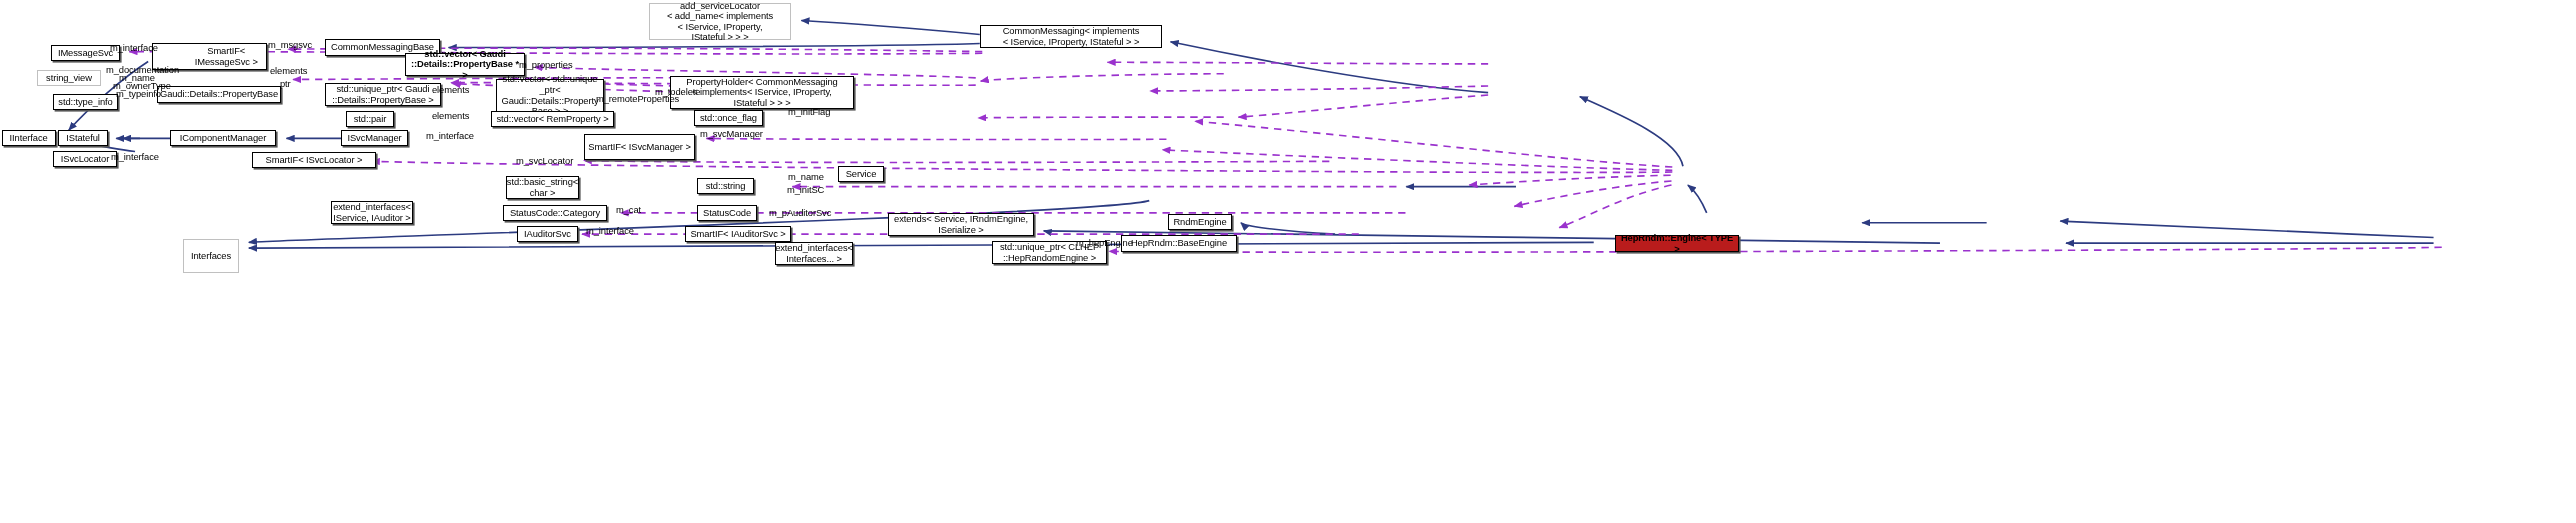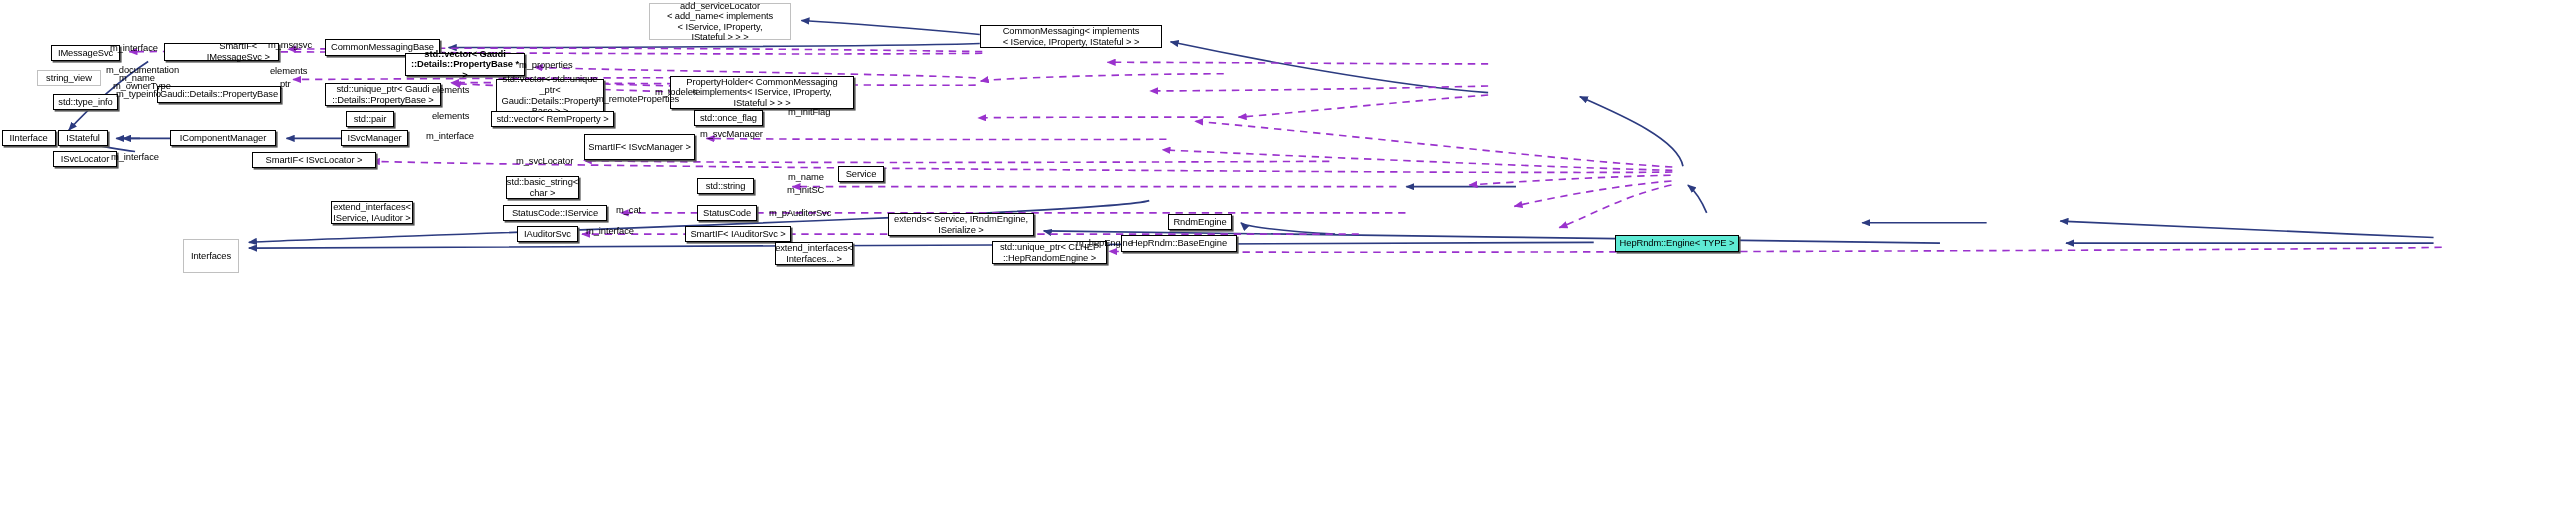--- a/index.html
+++ b/index.html
@@ -41,22 +41,23 @@
   }
   .node.shadow {
     box-shadow: 1.6px 1.6px 0 0 #555555;
     border: 0.8px solid #000000;
   }
   .node.faint {
     border: 0.8px solid #c0c0c0;
     box-shadow: none;
   }
   .node.highlight {
-    background: #5eead4;
+    background: #b91c1c;
     box-shadow: 1.6px 1.6px 0 0 #555555;
+    font-weight: bold;
   }
   .edge-label {
     position: absolute;
     font-size: 9.4px;
     line-height: 10.6px;
     color: #000000;
     white-space: nowrap;
     letter-spacing: -0.1px;
   }
 </style>
@@ -125,21 +126,21 @@
   </svg>
 
   <div id="nodes">
       <div class="node faint" style="left: 649px; top: 3.3px; width: 142px; height: 37px;">add_serviceLocator
 &lt; add_name&lt; implements
 &lt; IService, IProperty,
 IStateful &gt; &gt; &gt;</div>
       <div class="node " style="left: 980px; top: 25px; width: 182px; height: 23px;">CommonMessaging&lt; implements
 &lt; IService, IProperty, IStateful &gt; &gt;</div>
       <div class="node shadow" style="left: 51px; top: 45px; width: 69px; height: 16.4px;">IMessageSvc</div>
-      <div class="node shadow" style="left: 164px; top: 43px; width: 115px; height: 18px; padding-left: 36px;">SmartIF&lt; IMessageSvc &gt;</div>
+      <div class="node shadow" style="left: 152px; top: 43px; width: 115px; height: 27px; padding-left: 36px;">SmartIF&lt; IMessageSvc &gt;</div>
       <div class="node shadow" style="left: 325px; top: 39px; width: 115px; height: 17px;">CommonMessagingBase</div>
       <div class="node shadow" style="left: 405px; top: 53px; width: 120px; height: 23px; font-weight: bold;">std::vector&lt; Gaudi
 ::Details::PropertyBase * &gt;</div>
       <div class="node faint" style="left: 37px; top: 70px; width: 64px; height: 16.4px;">string_view</div>
       <div class="node shadow" style="left: 157px; top: 74px; width: 124px; height: 17px; margin-top: 12px;">Gaudi::Details::PropertyBase</div>
       <div class="node shadow" style="left: 325px; top: 83px; width: 116px; height: 23px;">std::unique_ptr&lt; Gaudi
 ::Details::PropertyBase &gt;</div>
       <div class="node shadow" style="left: 496px; top: 79px; width: 108px; height: 33px;">std::vector&lt; std::unique
 _ptr&lt; Gaudi::Details::Property
 Base &gt; &gt;</div>
@@ -154,21 +155,21 @@
       <div class="node shadow" style="left: 58px; top: 130px; width: 50px; height: 16.4px;">IStateful</div>
       <div class="node shadow" style="left: 170px; top: 130px; width: 106px; height: 16.4px;">IComponentManager</div>
       <div class="node shadow" style="left: 341px; top: 130px; width: 67px; height: 16.4px;">ISvcManager</div>
       <div class="node shadow" style="left: 584px; top: 134px; width: 111px; height: 26px;">SmartIF&lt; ISvcManager &gt;</div>
       <div class="node shadow" style="left: 53px; top: 151px; width: 64px; height: 16.4px;">ISvcLocator</div>
       <div class="node shadow" style="left: 252px; top: 152px; width: 124px; height: 16.4px;">SmartIF&lt; ISvcLocator &gt;</div>
       <div class="node shadow" style="left: 838px; top: 166px; width: 46px; height: 16.4px;">Service</div>
       <div class="node shadow" style="left: 506px; top: 176px; width: 73px; height: 23px;">std::basic_string&lt;
 char &gt;</div>
       <div class="node shadow" style="left: 697px; top: 178px; width: 57px; height: 16.4px;">std::string</div>
-      <div class="node shadow" style="left: 503px; top: 205px; width: 104px; height: 16.4px;">StatusCode::IService</div>
+      <div class="node shadow" style="left: 503px; top: 205px; width: 104px; height: 16.4px;">StatusCode::Category</div>
       <div class="node shadow" style="left: 697px; top: 205px; width: 60px; height: 16.4px;">StatusCode</div>
       <div class="node shadow" style="left: 331px; top: 201px; width: 82px; height: 23px;">extend_interfaces&lt;
 IService, IAuditor &gt;</div>
       <div class="node shadow" style="left: 888px; top: 213px; width: 146px; height: 23px;">extends&lt; Service, IRndmEngine,
 ISerialize &gt;</div>
       <div class="node shadow" style="left: 1168px; top: 214px; width: 64px; height: 16.4px;">RndmEngine</div>
       <div class="node shadow" style="left: 517px; top: 226px; width: 61px; height: 16.4px;">IAuditorSvc</div>
       <div class="node shadow" style="left: 685px; top: 226px; width: 106px; height: 16.4px;">SmartIF&lt; IAuditorSvc &gt;</div>
       <div class="node faint" style="left: 183px; top: 239px; width: 56px; height: 34px;">Interfaces</div>
       <div class="node shadow" style="left: 992px; top: 241px; width: 115px; height: 23px;">std::unique_ptr&lt; CLHEP

